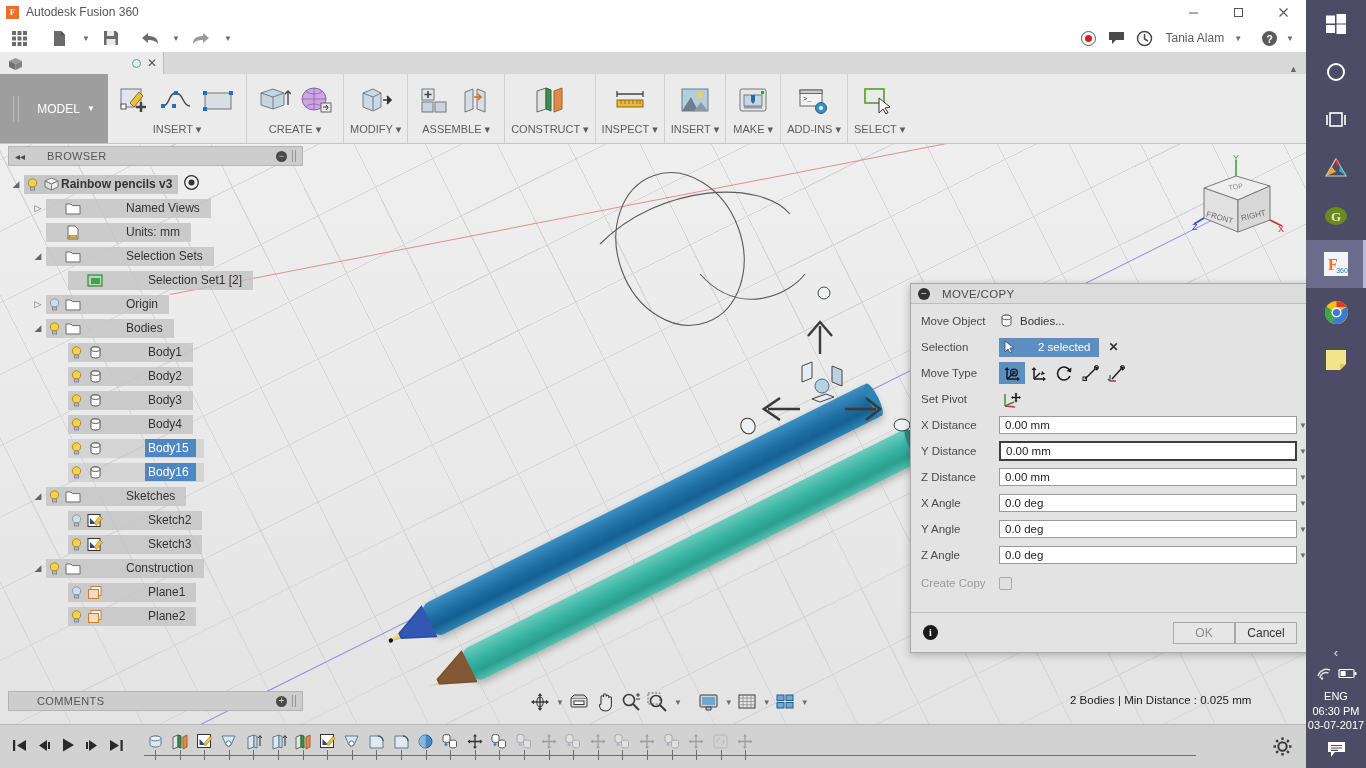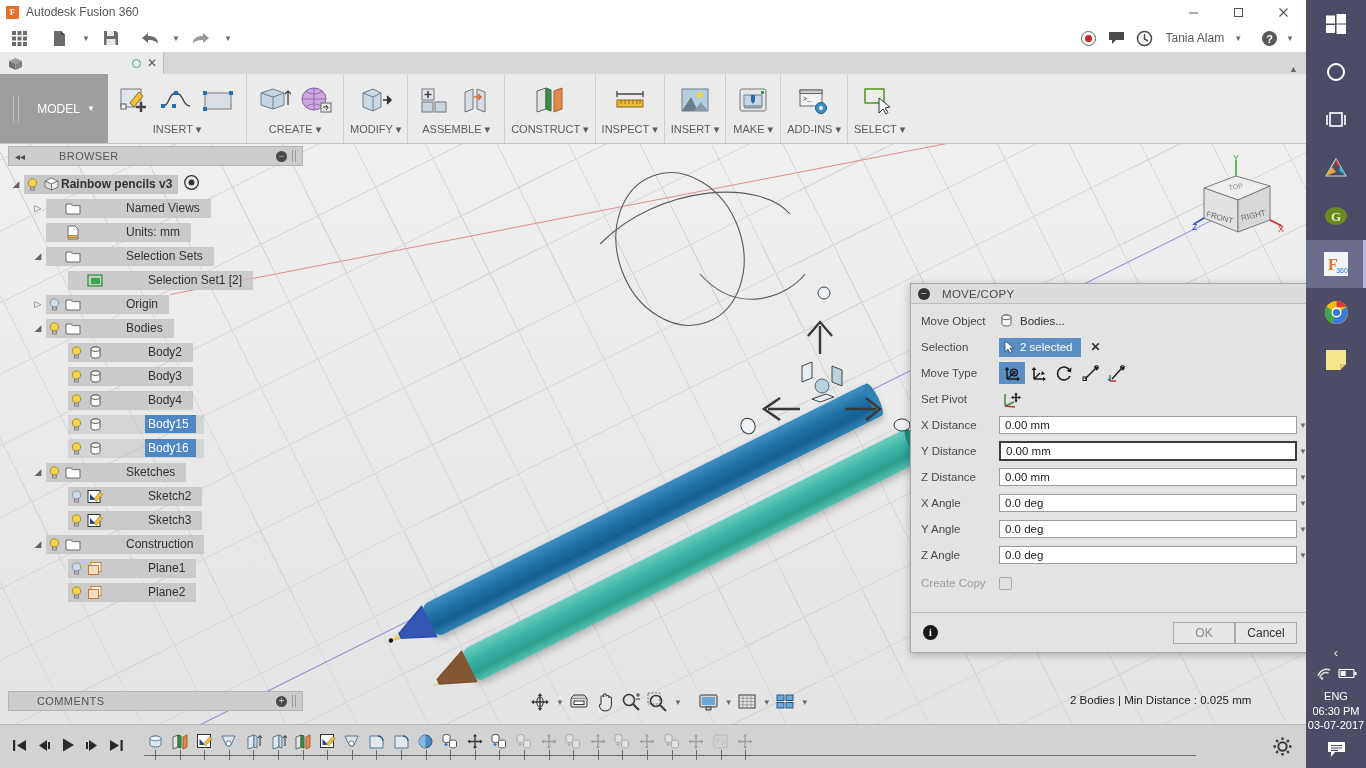--- a/index.html
+++ b/index.html
@@ -135,21 +135,21 @@
 
   
   .viewcube { position: absolute; right: 18px; top: 10px; width: 96px; height: 92px; }
 
   
   .browser {
     position: absolute; left: 8px; top: 146px; width: 295px; height: 20px;
     background: #cdcdcd; border: 1px solid #b4b4b4;
     display: flex; align-items: center; padding: 0 6px;
   }
-  .br-title { font-size: 11px; color: #555; letter-spacing: .4px; margin-left: 34px; }
+  .br-title { font-size: 11px; color: #555; letter-spacing: .4px; margin-left: 22px; }
   .br-collapse { color: #4a4a4a; font-size: 10px; }
   .br-minus {
     margin-left: auto; width: 11px; height: 11px; border-radius: 50%;
     background: #4a4a4a; color: #cdcdcd; font-size: 9px; line-height: 10px;
     text-align: center;
   }
   .br-grip { width: 4px; height: 12px; border-left: 1px solid #9a9a9a; border-right: 1px solid #9a9a9a; margin-left: 5px; }
 
   .tree { position: absolute; left: 8px; top: 172px; width: 295px; }
   .trow { display: flex; align-items: center; height: 24px; }
@@ -192,21 +192,21 @@
   .flabel.dim { color: #9a9a9a; }
   .finput {
     flex: 1; height: 18px; background: #fff; border: 1px solid #9b9b9b;
     font-size: 11.5px; color: #222; padding: 0 0 0 5px; line-height: 16px;
     margin-right: 0;
   }
   .finput.focus { border: 2px solid #3d3d3d; height: 20px; line-height: 16px; }
   .fdrop { width: 12px; flex: none; text-align: center; color: #6b6b6b; font-size: 8px; }
   .chip {
     background: #5b8fc4; color: #fff; font-size: 11.5px; height: 19px;
-    display: flex; align-items: center; gap: 5px; padding: 0 9px 0 5px;
+    display: flex; align-items: center; gap: 23px; padding: 0 9px 0 5px;
   }
   .chip-x { margin-left: 9px; color: #333; font-size: 12px; font-weight: bold; }
   .mtbtn {
     width: 26px; height: 22px; display: flex; align-items: center; justify-content: center;
   }
   .mtbtn.on { background: #5b8fc4; }
   .objchip { display: flex; align-items: center; gap: 6px; font-size: 11.5px; color: #333; }
   .ckbox { width: 13px; height: 13px; background: #e0e0e0; border: 1px solid #aaa; border-radius: 2px; }
   .dlg-foot {
     position: absolute; left: 0; bottom: 0; width: 100%; height: 40px;
@@ -766,20 +766,39 @@
                 <circle cx="5.5" cy="5" r="4.2" fill="#f5d24a" stroke="#b08a20"></circle>
                 <rect x="3.5" y="9" width="4" height="3" fill="#bbb" stroke="#888"></rect>
               </svg>
             </span>
             <span class="ticon">
               <svg width="16" height="14" viewBox="0 0 16 14">
                 <path d="M1 3 H6 L7.5 4.6 H15 V13 H1 z" fill="#fff" stroke="#6a6a6a"></path>
               </svg>
             </span>
             <span class="tlabel">Bodies</span>
+          </span>
+        </div>
+        <div class="trow">
+          <span style="width: 44px; flex: 0 0 auto;"></span>
+          <span class="tw-arrow"></span>
+          <span class="trow-hit">
+            <span class="bulb">
+              <svg width="11" height="13" viewBox="0 0 11 13">
+                <circle cx="5.5" cy="5" r="4.2" fill="#f5d24a" stroke="#b08a20"></circle>
+                <rect x="3.5" y="9" width="4" height="3" fill="#bbb" stroke="#888"></rect>
+              </svg>
+            </span>
+            <span class="ticon">
+              <svg width="15" height="15" viewBox="0 0 15 15">
+                <rect x="3" y="2" width="9" height="11" rx="4.5" ry="2.2" fill="#fff" stroke="#555"></rect>
+                <ellipse cx="7.5" cy="4.2" rx="4.5" ry="2.2" fill="#fafafa" stroke="#555"></ellipse>
+              </svg>
+            </span>
+            <span class="tlabel">Body1</span>
           </span>
         </div>
         <div class="trow">
           <span style="width: 44px; flex: 0 0 auto;"></span>
           <span class="tw-arrow"></span>
           <span class="trow-hit">
             <span class="bulb">
               <svg width="11" height="13" viewBox="0 0 11 13">
                 <circle cx="5.5" cy="5" r="4.2" fill="#f5d24a" stroke="#b08a20"></circle>
                 <rect x="3.5" y="9" width="4" height="3" fill="#bbb" stroke="#888"></rect>

